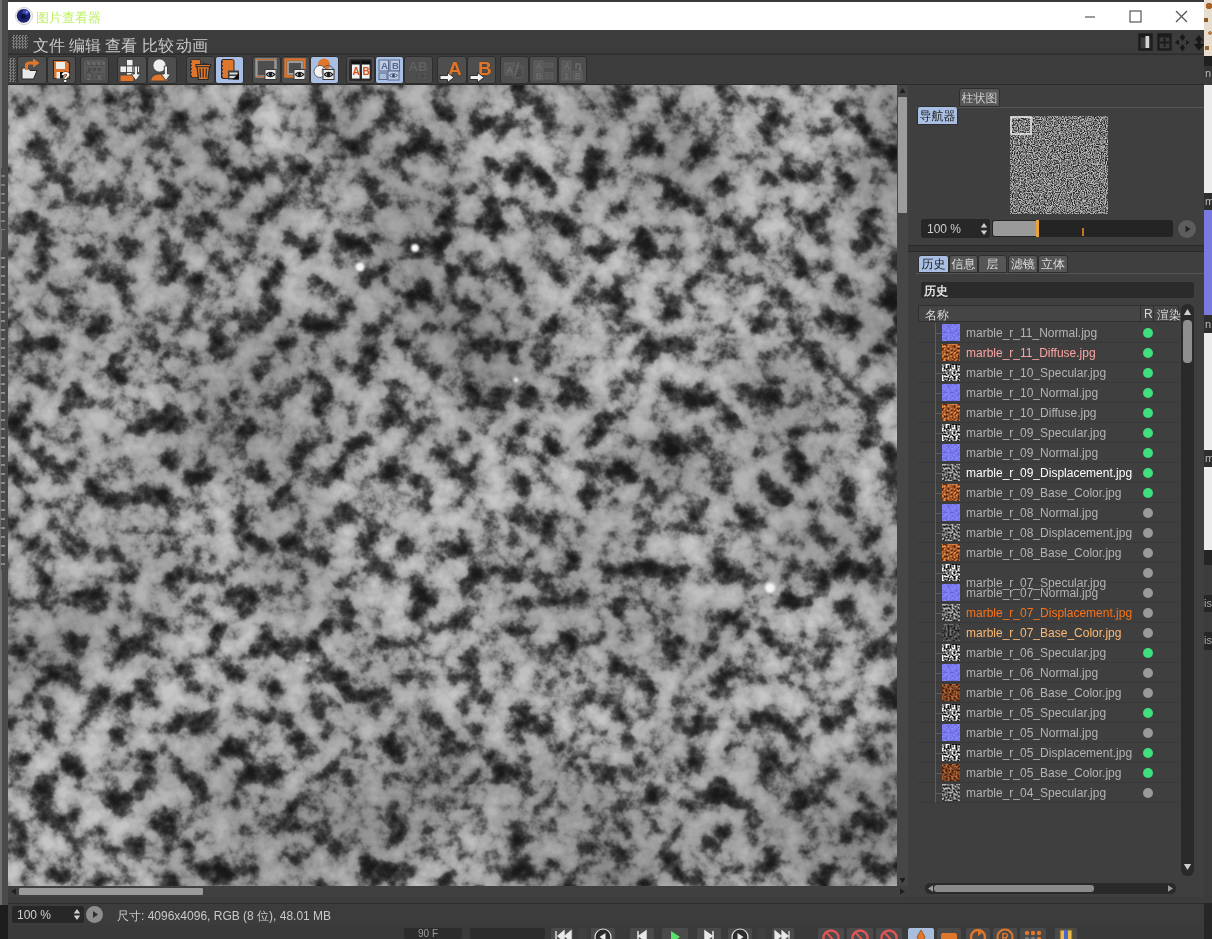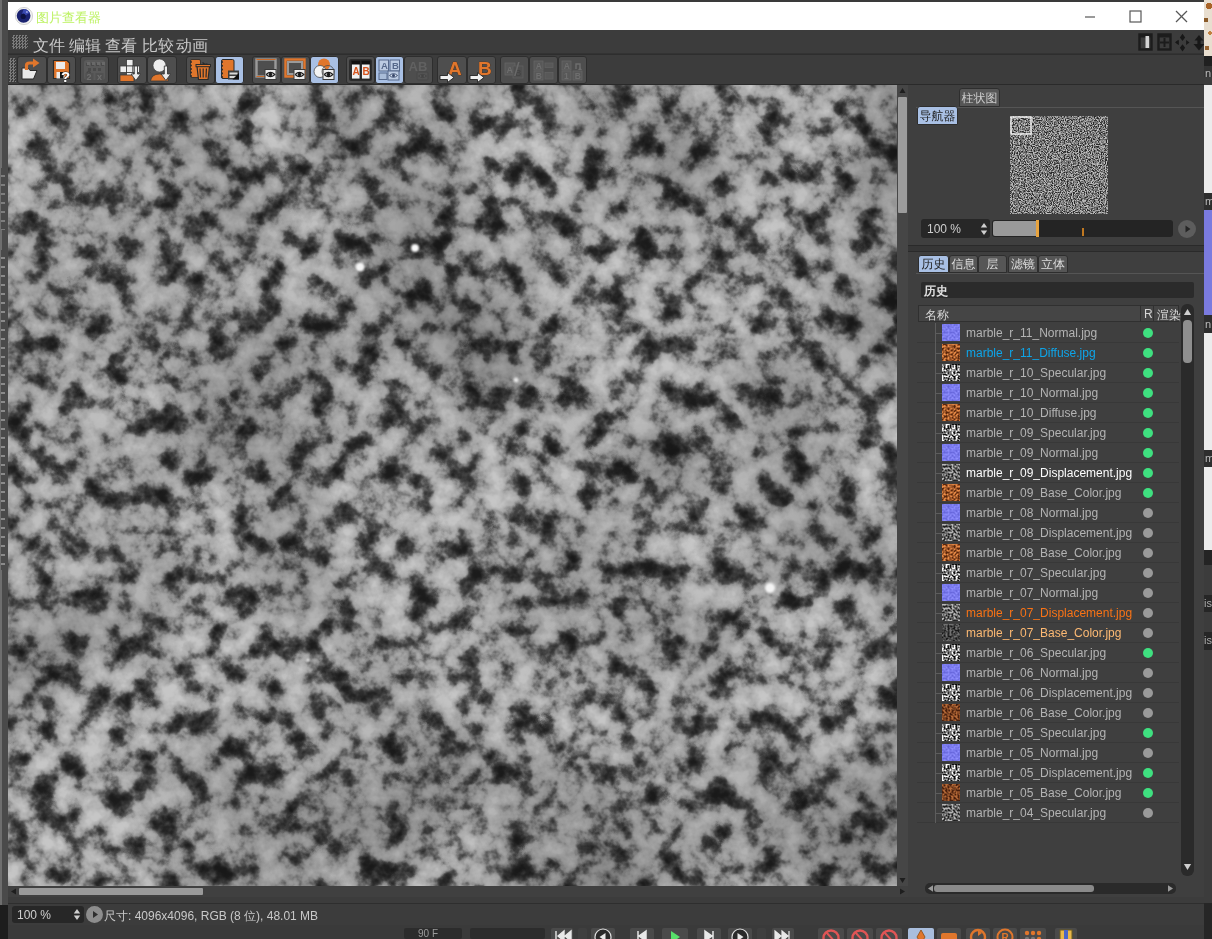--- a/index.html
+++ b/index.html
@@ -383,21 +383,21 @@
     <div class="abs" style="left:12px;top:906px;width:72px;height:17px;background:#272727;border-radius:3px"></div>
     <div class="abs" style="left:17px;top:908px;font-size:12px;color:#cfcfcf">100 %</div>
     <svg class="abs" style="left:72px;top:908px" width="10" height="13">
       <path d="M5 1 l3.2 4.5 h-6.4 z" fill="#cfcfcf"></path>
       <path d="M5 12 l3.2 -4.5 h-6.4 z" fill="#cfcfcf"></path>
     </svg>
     <div class="abs" style="left:86px;top:906px;width:17px;height:17px;background:#8d8d8d;border-radius:9px"></div>
     <svg class="abs" style="left:86px;top:906px" width="17" height="17">
       <path d="M7 5 l5 3.5 -5 3.5 z" fill="#2e2e2e"></path>
     </svg>
-    <div class="abs" style="left:104px;top:908px;font-size:12px;color:#c9c9c9">尺寸: 4096x4096, RGB (8 位), 48.01 MB</div>
+    <div class="abs" style="left:117px;top:908px;font-size:12px;color:#c9c9c9">尺寸: 4096x4096, RGB (8 位), 48.01 MB</div>
     <div class="abs" style="left:908px;top:85px;width:296px;height:812px;background:#3f3f3f"></div>
     <div class="abs" style="left:908px;top:85px;width:1196px;height:0"></div>
     <div class="abs" style="left:916px;top:107px;width:288px;height:1px;background:#555"></div>
     <div class="abs" style="left:917px;top:106px;width:41px;height:19px;background:#a9c0e4;border:1px solid #2e2e2e;border-radius:3px 3px 0 0;color:#1e1e1e;font-size:12px;text-align:center;line-height:18px;font-family:'Liberation Sans'">导航器</div>
     <div class="abs" style="left:959px;top:88px;width:41px;height:19px;background:#565656;border:1px solid #2e2e2e;border-radius:3px 3px 0 0;color:#c9c9c9;font-size:12px;text-align:center;line-height:18px">柱状图</div>
     <svg class="abs" style="left:1010px;top:116px" width="98" height="98">
       <rect width="98" height="98" fill="#8f8f8f" filter="url(#fine)"></rect>
       <rect x="1" y="1" width="20" height="17" fill="none" stroke="#f2f2f2" stroke-width="1.4"></rect>
     </svg>
     <div class="abs" style="left:921px;top:219px;width:69px;height:19px;background:#272727;border-radius:3px"></div>
@@ -439,21 +439,21 @@
         </svg>
         <div style="position:absolute;left:49px;top:3px;font-size:12px;color:#b4b4b4;white-space:nowrap">marble_r_11_Normal.jpg</div>
         <div style="position:absolute;left:226px;top:5px;width:10px;height:10px;border-radius:5px;background:#3fe080"></div>
       </div>
       <div style="position:relative;width:262px;height:20px;border-bottom:1px solid #383838">
         <div style="position:absolute;left:18px;top:0;width:1px;height:20px;background:#5d5d5d"></div>
         <div style="position:absolute;left:18px;top:10px;width:7px;height:1px;background:#5d5d5d"></div>
         <svg style="position:absolute;left:25px;top:1px" width="18" height="17">
           <rect width="18" height="17" fill="#888" filter="url(#th_diff)"></rect>
         </svg>
-        <div style="position:absolute;left:49px;top:3px;font-size:12px;color:#0ea5e9;white-space:nowrap">marble_r_11_Diffuse.jpg</div>
+        <div style="position:absolute;left:49px;top:3px;font-size:12px;color:#fca5a5;white-space:nowrap">marble_r_11_Diffuse.jpg</div>
         <div style="position:absolute;left:226px;top:5px;width:10px;height:10px;border-radius:5px;background:#3fe080"></div>
       </div>
       <div style="position:relative;width:262px;height:20px;border-bottom:1px solid #383838">
         <div style="position:absolute;left:18px;top:0;width:1px;height:20px;background:#5d5d5d"></div>
         <div style="position:absolute;left:18px;top:10px;width:7px;height:1px;background:#5d5d5d"></div>
         <svg style="position:absolute;left:25px;top:1px" width="18" height="17">
           <rect width="18" height="17" fill="#888" filter="url(#th_spec)"></rect>
         </svg>
         <div style="position:absolute;left:49px;top:3px;font-size:12px;color:#b4b4b4;white-space:nowrap">marble_r_10_Specular.jpg</div>
         <div style="position:absolute;left:226px;top:5px;width:10px;height:10px;border-radius:5px;background:#3fe080"></div>
@@ -538,21 +538,21 @@
         </svg>
         <div style="position:absolute;left:49px;top:3px;font-size:12px;color:#b4b4b4;white-space:nowrap">marble_r_08_Base_Color.jpg</div>
         <div style="position:absolute;left:226px;top:5px;width:10px;height:10px;border-radius:5px;background:#9a9a9a"></div>
       </div>
       <div style="position:relative;width:262px;height:20px;border-bottom:1px solid #383838">
         <div style="position:absolute;left:18px;top:0;width:1px;height:20px;background:#5d5d5d"></div>
         <div style="position:absolute;left:18px;top:10px;width:7px;height:1px;background:#5d5d5d"></div>
         <svg style="position:absolute;left:25px;top:1px" width="18" height="17">
           <rect width="18" height="17" fill="#888" filter="url(#th_spec)"></rect>
         </svg>
-        <div style="position:absolute;left:49px;top:3px;font-size:12px;color:#b4b4b4;white-space:nowrap">marble_r_07_Specular.jpg</div>
+        <div style="position:absolute;left:49px;top:13px;font-size:12px;color:#b4b4b4;white-space:nowrap">marble_r_07_Specular.jpg</div>
         <div style="position:absolute;left:226px;top:5px;width:10px;height:10px;border-radius:5px;background:#9a9a9a"></div>
       </div>
       <div style="position:relative;width:262px;height:20px;border-bottom:1px solid #383838">
         <div style="position:absolute;left:18px;top:0;width:1px;height:20px;background:#5d5d5d"></div>
         <div style="position:absolute;left:18px;top:10px;width:7px;height:1px;background:#5d5d5d"></div>
         <svg style="position:absolute;left:25px;top:1px" width="18" height="17">
           <rect width="18" height="17" fill="#888" filter="url(#th_normal)"></rect>
         </svg>
         <div style="position:absolute;left:49px;top:3px;font-size:12px;color:#b4b4b4;white-space:nowrap">marble_r_07_Normal.jpg</div>
         <div style="position:absolute;left:226px;top:5px;width:10px;height:10px;border-radius:5px;background:#9a9a9a"></div>
@@ -584,29 +584,20 @@
         <div style="position:absolute;left:49px;top:3px;font-size:12px;color:#b4b4b4;white-space:nowrap">marble_r_06_Specular.jpg</div>
         <div style="position:absolute;left:226px;top:5px;width:10px;height:10px;border-radius:5px;background:#3fe080"></div>
       </div>
       <div style="position:relative;width:262px;height:20px;border-bottom:1px solid #383838">
         <div style="position:absolute;left:18px;top:0;width:1px;height:20px;background:#5d5d5d"></div>
         <div style="position:absolute;left:18px;top:10px;width:7px;height:1px;background:#5d5d5d"></div>
         <svg style="position:absolute;left:25px;top:1px" width="18" height="17">
           <rect width="18" height="17" fill="#888" filter="url(#th_normal)"></rect>
         </svg>
         <div style="position:absolute;left:49px;top:3px;font-size:12px;color:#b4b4b4;white-space:nowrap">marble_r_06_Normal.jpg</div>
-        <div style="position:absolute;left:226px;top:5px;width:10px;height:10px;border-radius:5px;background:#9a9a9a"></div>
-      </div>
-      <div style="position:relative;width:262px;height:20px;border-bottom:1px solid #383838">
-        <div style="position:absolute;left:18px;top:0;width:1px;height:20px;background:#5d5d5d"></div>
-        <div style="position:absolute;left:18px;top:10px;width:7px;height:1px;background:#5d5d5d"></div>
-        <svg style="position:absolute;left:25px;top:1px" width="18" height="17">
-          <rect width="18" height="17" fill="#888" filter="url(#th_spec)"></rect>
-        </svg>
-        <div style="position:absolute;left:49px;top:3px;font-size:12px;color:#b4b4b4;white-space:nowrap">marble_r_06_Displacement.jpg</div>
         <div style="position:absolute;left:226px;top:5px;width:10px;height:10px;border-radius:5px;background:#9a9a9a"></div>
       </div>
       <div style="position:relative;width:262px;height:20px;border-bottom:1px solid #383838">
         <div style="position:absolute;left:18px;top:0;width:1px;height:20px;background:#5d5d5d"></div>
         <div style="position:absolute;left:18px;top:10px;width:7px;height:1px;background:#5d5d5d"></div>
         <svg style="position:absolute;left:25px;top:1px" width="18" height="17">
           <rect width="18" height="17" fill="#888" filter="url(#th_diffd)"></rect>
         </svg>
         <div style="position:absolute;left:49px;top:3px;font-size:12px;color:#b4b4b4;white-space:nowrap">marble_r_06_Base_Color.jpg</div>
         <div style="position:absolute;left:226px;top:5px;width:10px;height:10px;border-radius:5px;background:#9a9a9a"></div>

